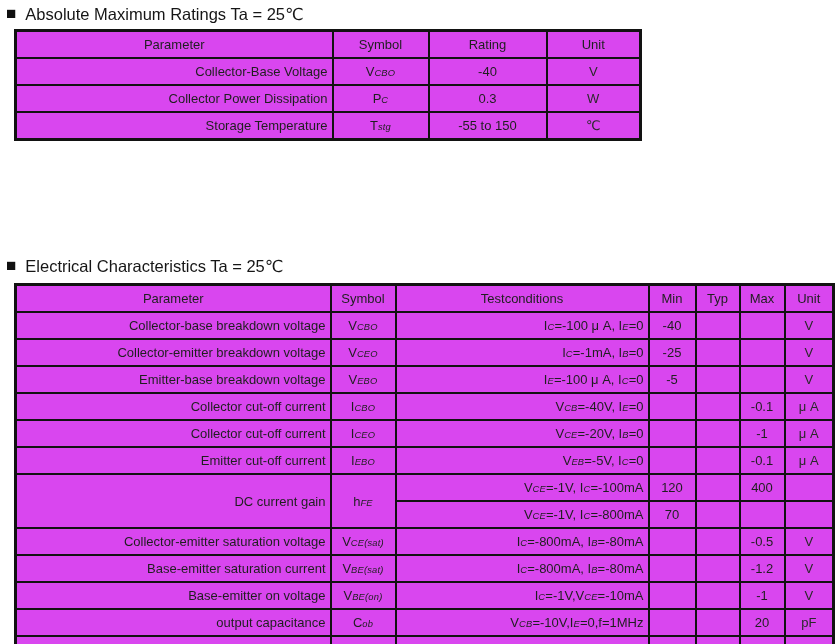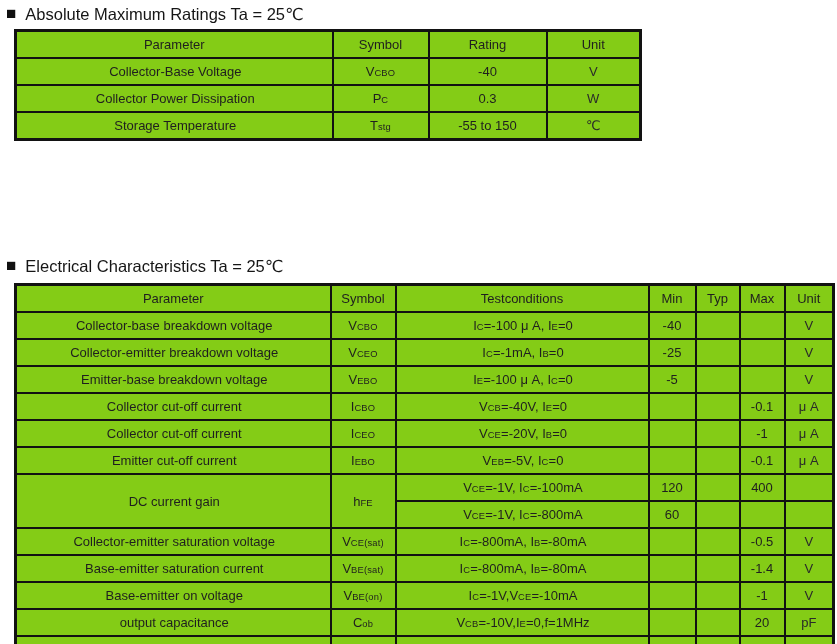--- a/index.html
+++ b/index.html
@@ -8,33 +8,33 @@
     font-family:"Liberation Sans","DejaVu Sans",sans-serif;
     color:#1f1f1f;
   }
   .section-title{
     position:absolute;display:flex;align-items:center;gap:9px;
     font-size:16.5px;color:#161616;white-space:nowrap;
   }
   .bullet{font-size:17px;line-height:1;color:#111;transform:translateY(-1px);}
   table{
     border-collapse:collapse;table-layout:fixed;position:absolute;
-    background:#84cc16;
+    background:#d946ef;
     padding-left:8px;
   }
   table{border:3px solid #121212;}
   th,td{
     border:2px solid #121212;
     height:25px;padding:0 4px;
     font-size:13px;font-weight:400;color:#1f1f1f;
     text-align:center;vertical-align:middle;
     overflow:hidden;white-space:nowrap;
   }
-  td.al{text-align:center;padding-left:6px;}
-  .sub{font-size:0.72em;letter-spacing:.2px;}
+  td.al{text-align:right;padding-left:6px;}
+  .sub{font-size:0.72em;letter-spacing:.2px;font-style:italic;}
   #abs-max-table{left:14px;top:29px;width:625px;}
   #elec-char-table{left:14px;top:283px;width:818px;}
   .t1{top:5px;left:6px;}
   .t2{top:257px;left:6px;}
   .unit-cell{color:#2a2a2a;}
 </style>
 </head>
 <body>
 
 <div class="section-title t1">
@@ -164,41 +164,41 @@
         <td class="al" rowspan="2"><span>DC current gain</span></td>
         <td rowspan="2"><span>h</span><span class="sub">FE</span><span></span></td>
         <td class="al"><span>V</span><span class="sub">CE</span><span>=-1V, I</span><span class="sub">C</span><span>=-100mA</span></td>
         <td><span>120</span></td>
         <td><span></span></td>
         <td><span>400</span></td>
         <td class="unit-cell"><span></span></td>
       </tr>
       <tr>
         <td class="al"><span>V</span><span class="sub">CE</span><span>=-1V, I</span><span class="sub">C</span><span>=-800mA</span></td>
-        <td><span>60</span></td>
+        <td><span>70</span></td>
         <td><span></span></td>
         <td><span></span></td>
         <td class="unit-cell"><span></span></td>
       </tr>
       <tr>
         <td class="al"><span>Collector-emitter saturation voltage</span></td>
         <td><span>V</span><span class="sub">CE(sat)</span><span></span></td>
         <td class="al"><span>I</span><span class="sub">C</span><span>=-800mA, I</span><span class="sub">B</span><span>=-80mA</span></td>
         <td><span></span></td>
         <td><span></span></td>
         <td><span>-0.5</span></td>
         <td class="unit-cell"><span>V</span></td>
       </tr>
       <tr>
         <td class="al"><span>Base-emitter saturation current</span></td>
         <td><span>V</span><span class="sub">BE(sat)</span><span></span></td>
         <td class="al"><span>I</span><span class="sub">C</span><span>=-800mA, I</span><span class="sub">B</span><span>=-80mA</span></td>
         <td><span></span></td>
         <td><span></span></td>
-        <td><span>-1.4</span></td>
+        <td><span>-1.2</span></td>
         <td class="unit-cell"><span>V</span></td>
       </tr>
       <tr>
         <td class="al"><span>Base-emitter on voltage</span></td>
         <td><span>V</span><span class="sub">BE(on)</span><span></span></td>
         <td class="al"><span>I</span><span class="sub">C</span><span>=-1V,V</span><span class="sub">CE</span><span>=-10mA</span></td>
         <td><span></span></td>
         <td><span></span></td>
         <td><span>-1</span></td>
         <td class="unit-cell"><span>V</span></td>

